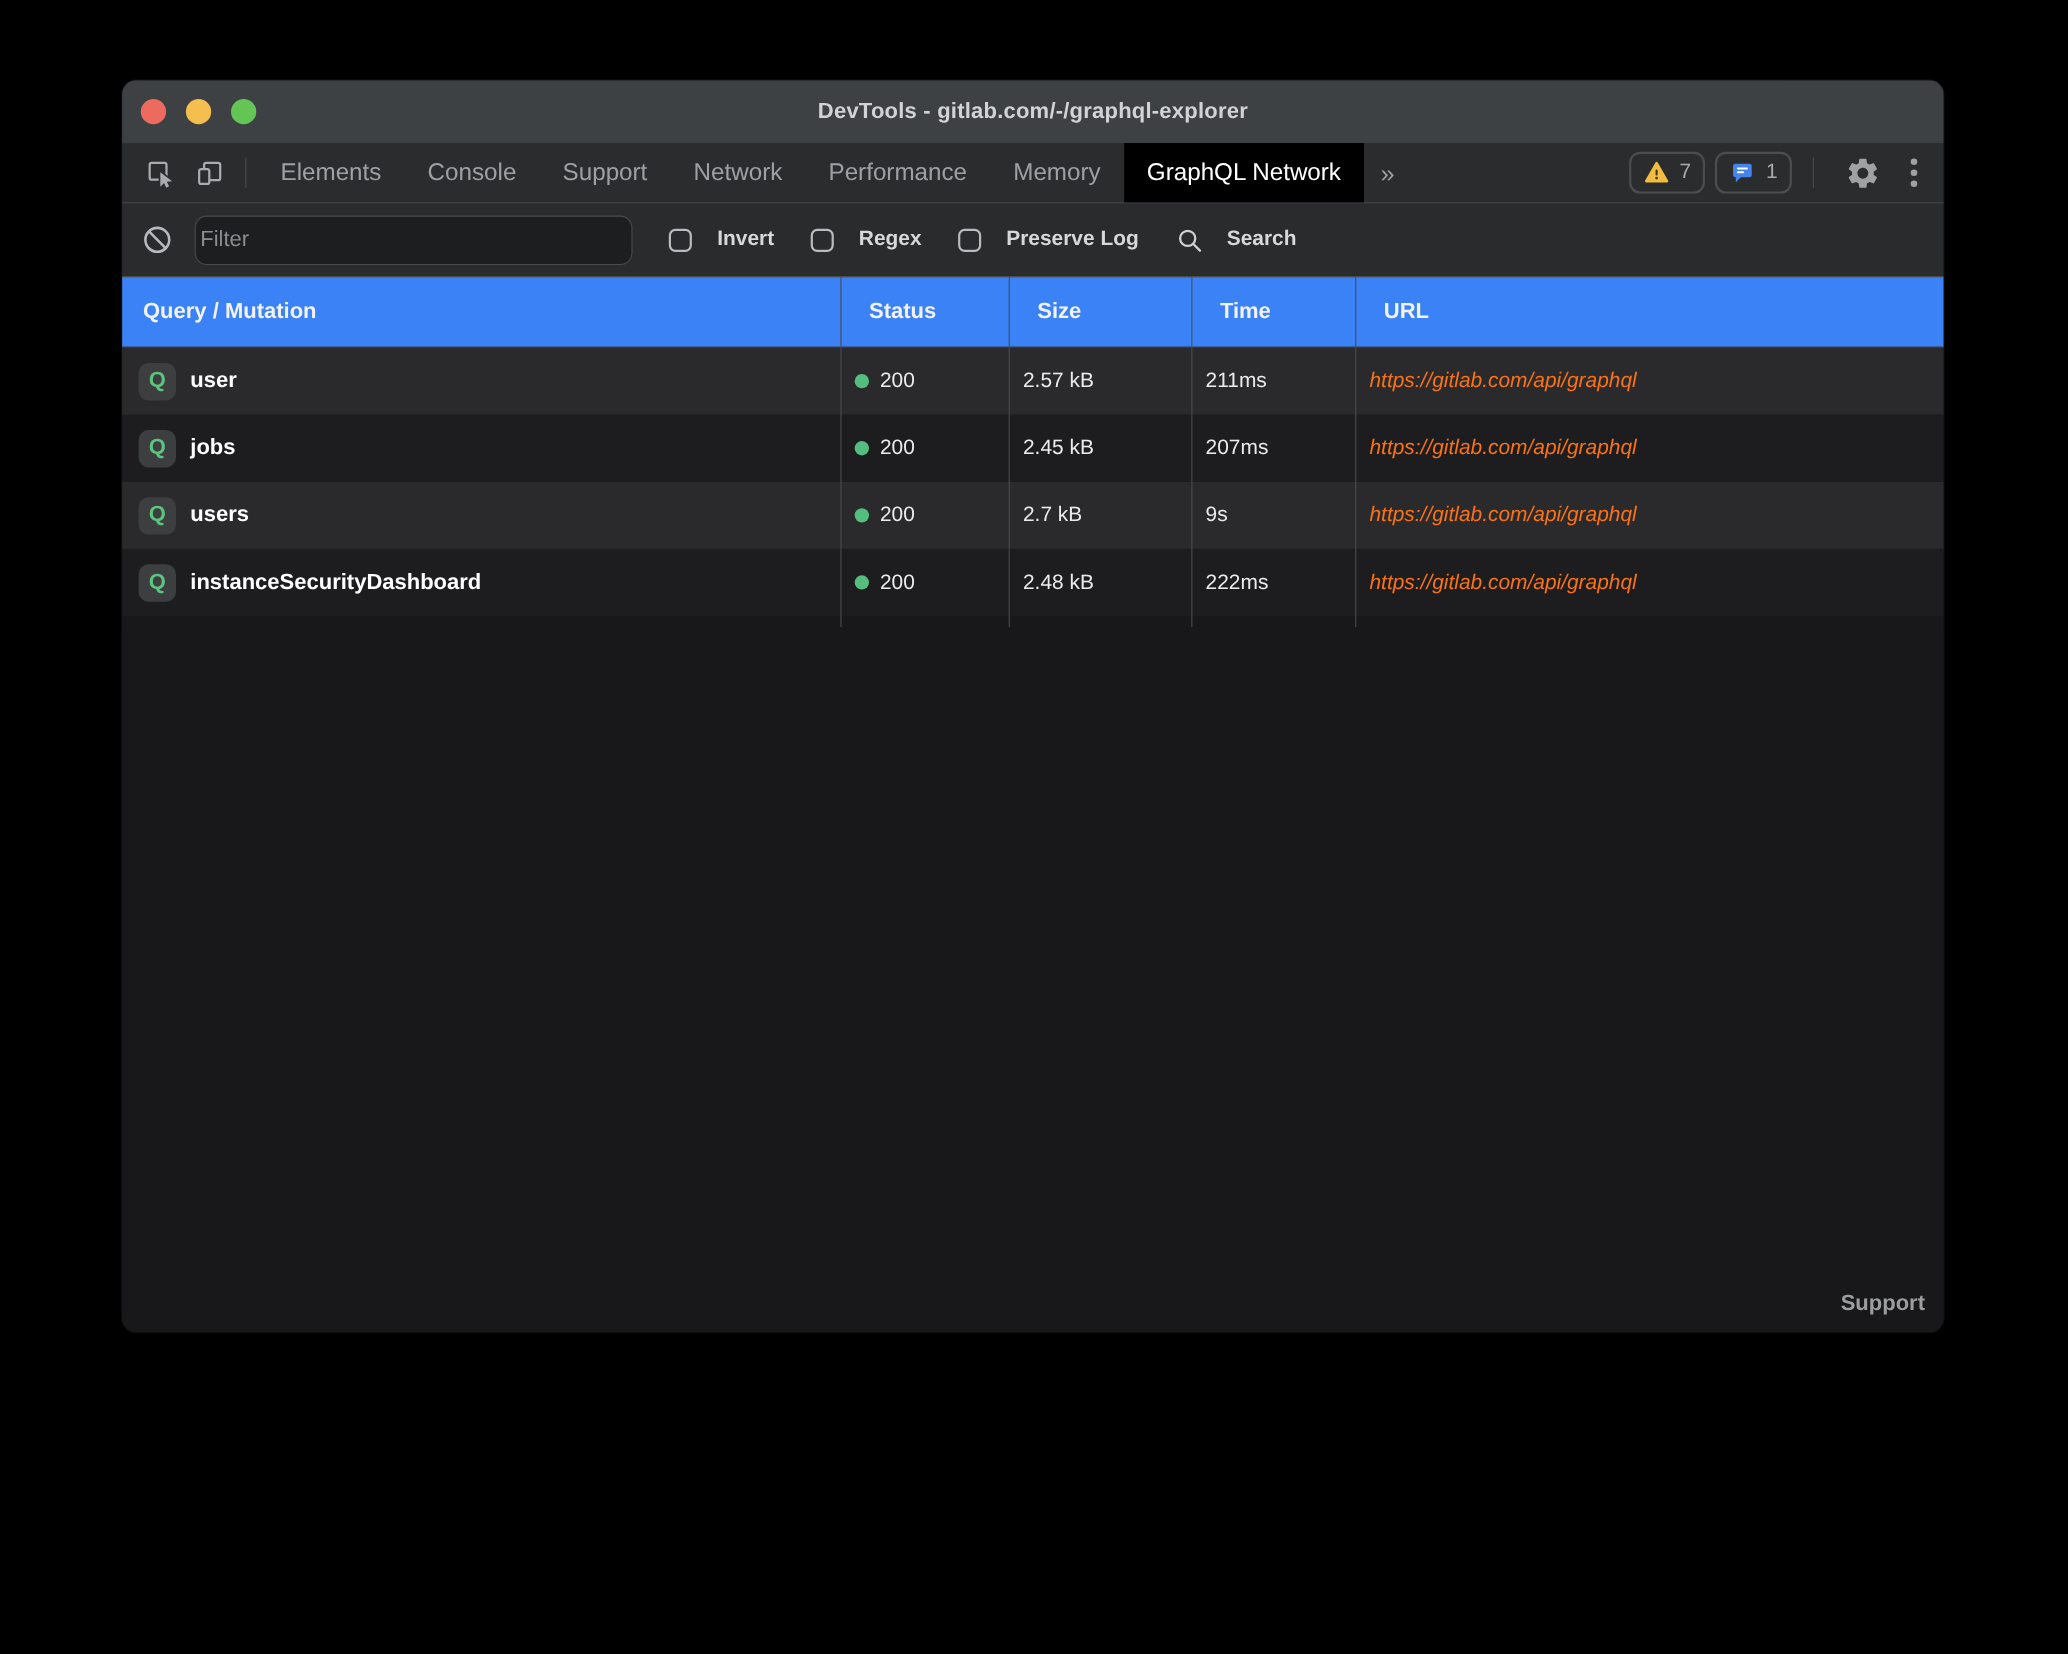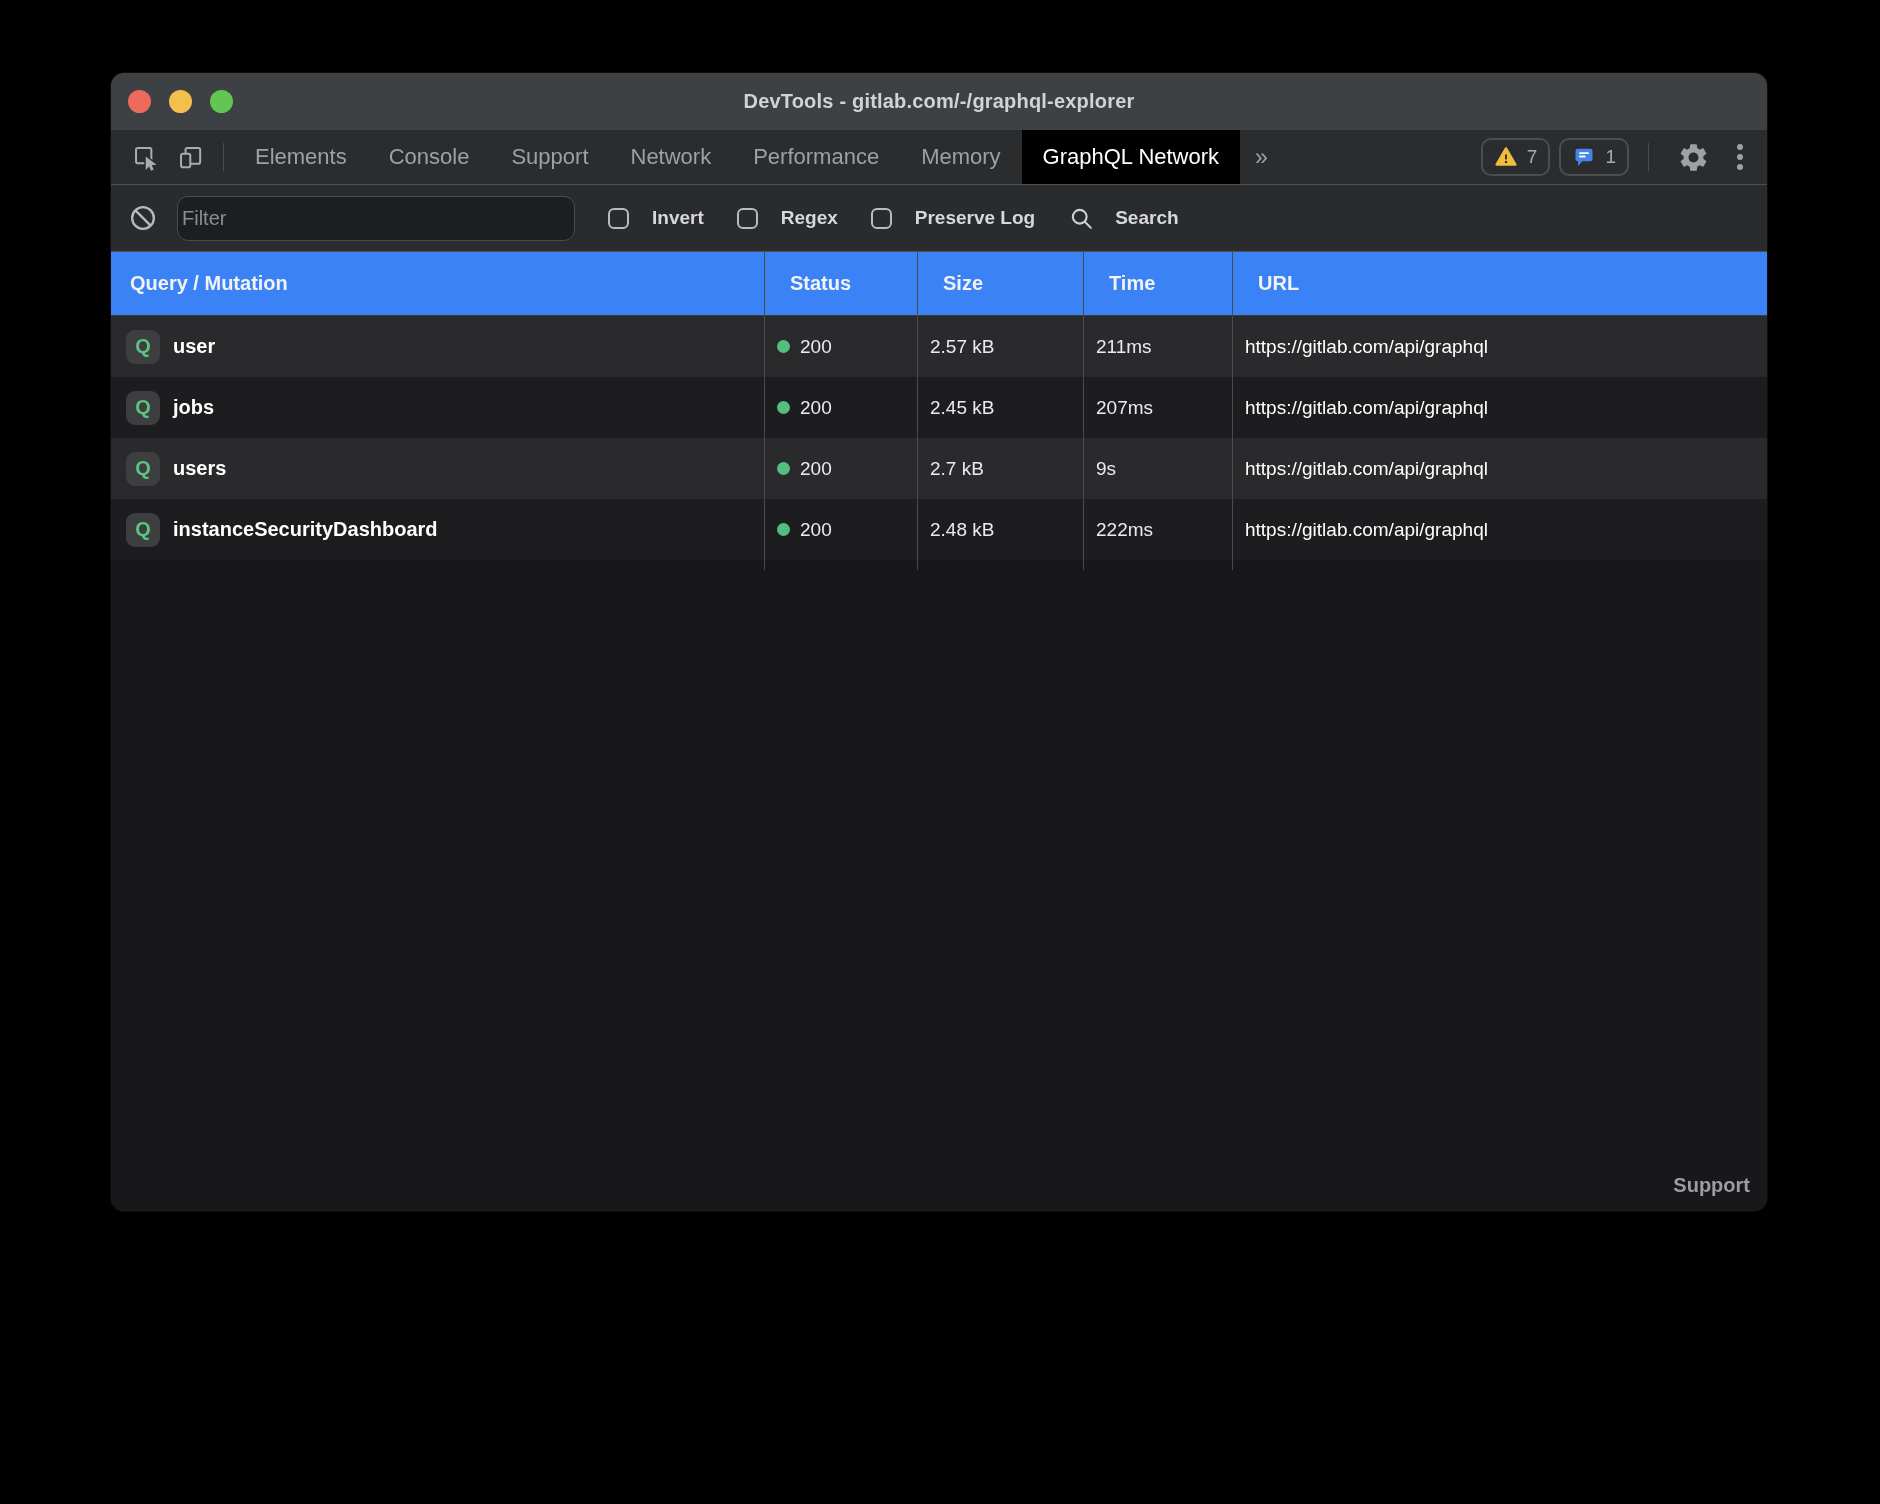--- a/index.html
+++ b/index.html
@@ -64,21 +64,21 @@
   #rows .row:nth-child(even){ background:#1d1d1f; }
   .cell{ display:flex; align-items:center; padding-left:12px; font-size:19px; color:#eaebec;
          white-space:nowrap; overflow:hidden; }
   .cell + .cell{ border-left:1px solid #4a4b4d; }
   .c-query{ padding-left:15px; gap:13px; }
   .qbadge{ width:34px; height:34px; border-radius:9px; background:#3c3e40; flex:0 0 34px;
            color:var(--accent-green); font-weight:700; font-size:20px;
            display:flex; align-items:center; justify-content:center; }
   .qname{ font-weight:700; color:#ffffff; font-size:20px; }
   .dot{ width:13px; height:13px; border-radius:50%; background:var(--status-green); margin-right:10px; flex:0 0 13px; }
-  .c-url{ color:#ffffff; }
+  .c-url{ color:#f97316;font-style:italic; }
   .stub{ height:10px; }
   .scell + .scell{ border-left:1px solid #4a4b4d; }
 
   .fill{ flex:1 1 auto; position:relative; background:#18181a; }
   .support{ position:absolute; right:17px; bottom:14px; font-size:20px; font-weight:700; color:#9c9d9e; cursor:pointer; }
 
   svg{ display:block; }
 </style>
 </head>
 <body>

